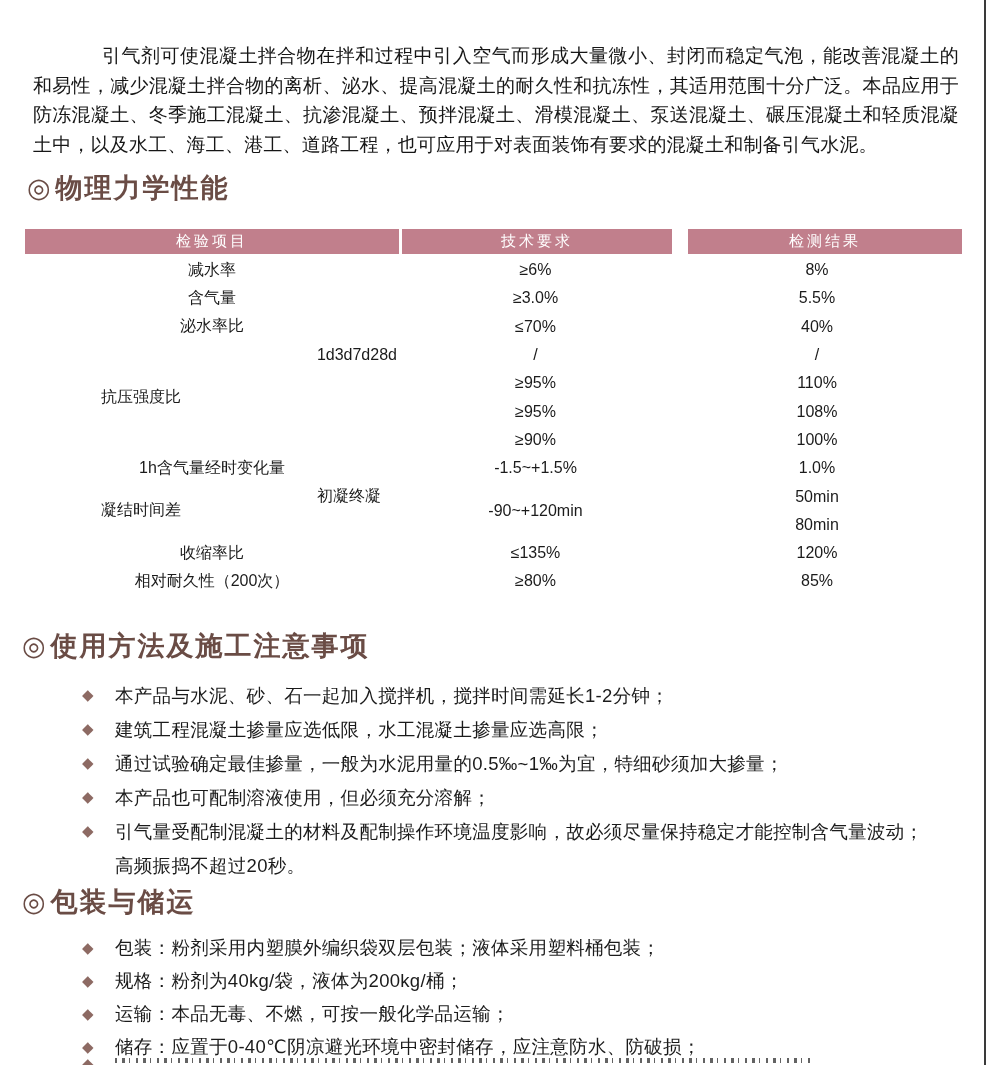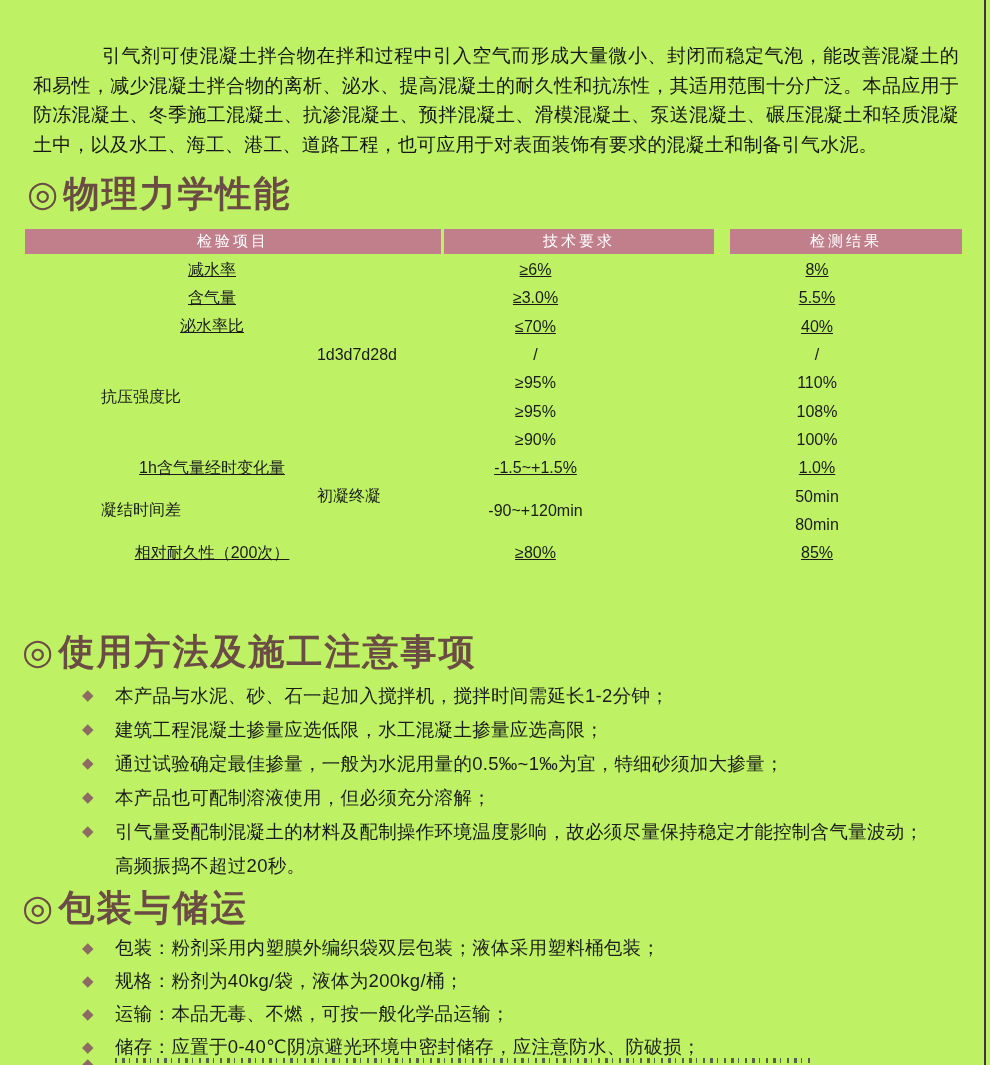--- a/index.html
+++ b/index.html
@@ -4,58 +4,58 @@
 <style>
   :root{
     --header-bg:#c17f8c;
     --heading-color:#6a4c45;
     --bullet-color:#8d6a63;
     --text-color:#1b1b1b;
   }
   *{box-sizing:border-box;}
   html,body{margin:0;padding:0;background:#e8e8e8;}
   .page{
-    position:relative;width:990px;height:1065px;background:#bef264;
+    position:relative;width:990px;height:1065px;background:#ffffff;
     font-family:"Liberation Sans","DejaVu Sans",sans-serif;color:var(--text-color);
     overflow:hidden;margin:0 auto;
   }
   .edge-line{position:absolute;left:984px;top:0;width:2px;height:1065px;background:#3a3a3a;}
 
   .intro{
     position:absolute;left:33px;top:22px;width:926px;
     font-size:19px;line-height:29.5px;text-align:justify;text-indent:69px;
     color:#161616;letter-spacing:.2px;
   }
 
   .heading{
-    position:absolute;font-size:36px;font-weight:bold;color:var(--heading-color);
+    position:absolute;font-size:27px;font-weight:bold;color:var(--heading-color);
     letter-spacing:2px;white-space:nowrap;
   }
   .heading .marker{font-weight:normal;letter-spacing:0;margin-right:5px;}
   #heading-performance{left:27px;top:170px;}
   #heading-usage{left:22px;top:628px;}
   #heading-packaging{left:22px;top:884px;}
 
   
   .ptable{position:absolute;left:25px;top:229px;width:937px;font-size:16px;}
   .t-head{display:flex;height:25px;}
   .t-head .hc{
     background:var(--header-bg);color:#fff;font-size:15px;letter-spacing:3px;
     display:flex;align-items:center;justify-content:center;
   }
-  .hc-1{width:416px;}
+  .hc-1{width:374px;}
   .hc-2{width:270px;margin-left:3px;}
   .hc-3{flex:1;margin-left:16px;}
   .t-body{padding-top:2px;}
   .trow{display:flex;}
   .trow .c1{width:374px;}
   .trow .c2{width:273px;}
   .trow .c3{flex:1;}
   .cell{display:flex;align-items:center;justify-content:center;}
-  .u1{height:28.3px;text-decoration:underline;}
+  .u1{height:28.3px;}
   .c1.group{display:flex;}
   .g-label{width:62%;display:flex;align-items:center;justify-content:center;}
   .g-subs{flex:1;display:flex;flex-direction:row;padding-left:60px;}
   .g-subs .sub{height:28.3px;display:flex;align-items:center;justify-content:center;}
   .stack{display:flex;flex-direction:column;}
   .stack .sub{height:28.3px;display:flex;align-items:center;justify-content:center;}
 
   
   .bullets{position:absolute;left:82px;width:880px;}
   #bullets-usage{top:678px;}
@@ -147,20 +147,25 @@
               <div class="sub">终凝</div>
             </div>
           </div>
           <div class="c2 cell" style="height: 56.6px;">-90~+120min</div>
           <div class="c3 stack">
             <div class="sub">50min</div>
             <div class="sub">80min</div>
           </div>
         </div>
         <div class="trow">
+          <div class="c1 cell u1">收缩率比</div>
+          <div class="c2 cell u1">≤135%</div>
+          <div class="c3 cell u1">120%</div>
+        </div>
+        <div class="trow">
           <div class="c1 cell u1">相对耐久性（200次）</div>
           <div class="c2 cell u1">≥80%</div>
           <div class="c3 cell u1">85%</div>
         </div>
       </div>
   </div>
 
   <div class="heading" id="heading-usage">
     <span class="marker">◎</span><span>使用方法及施工注意事项</span>
   </div>

